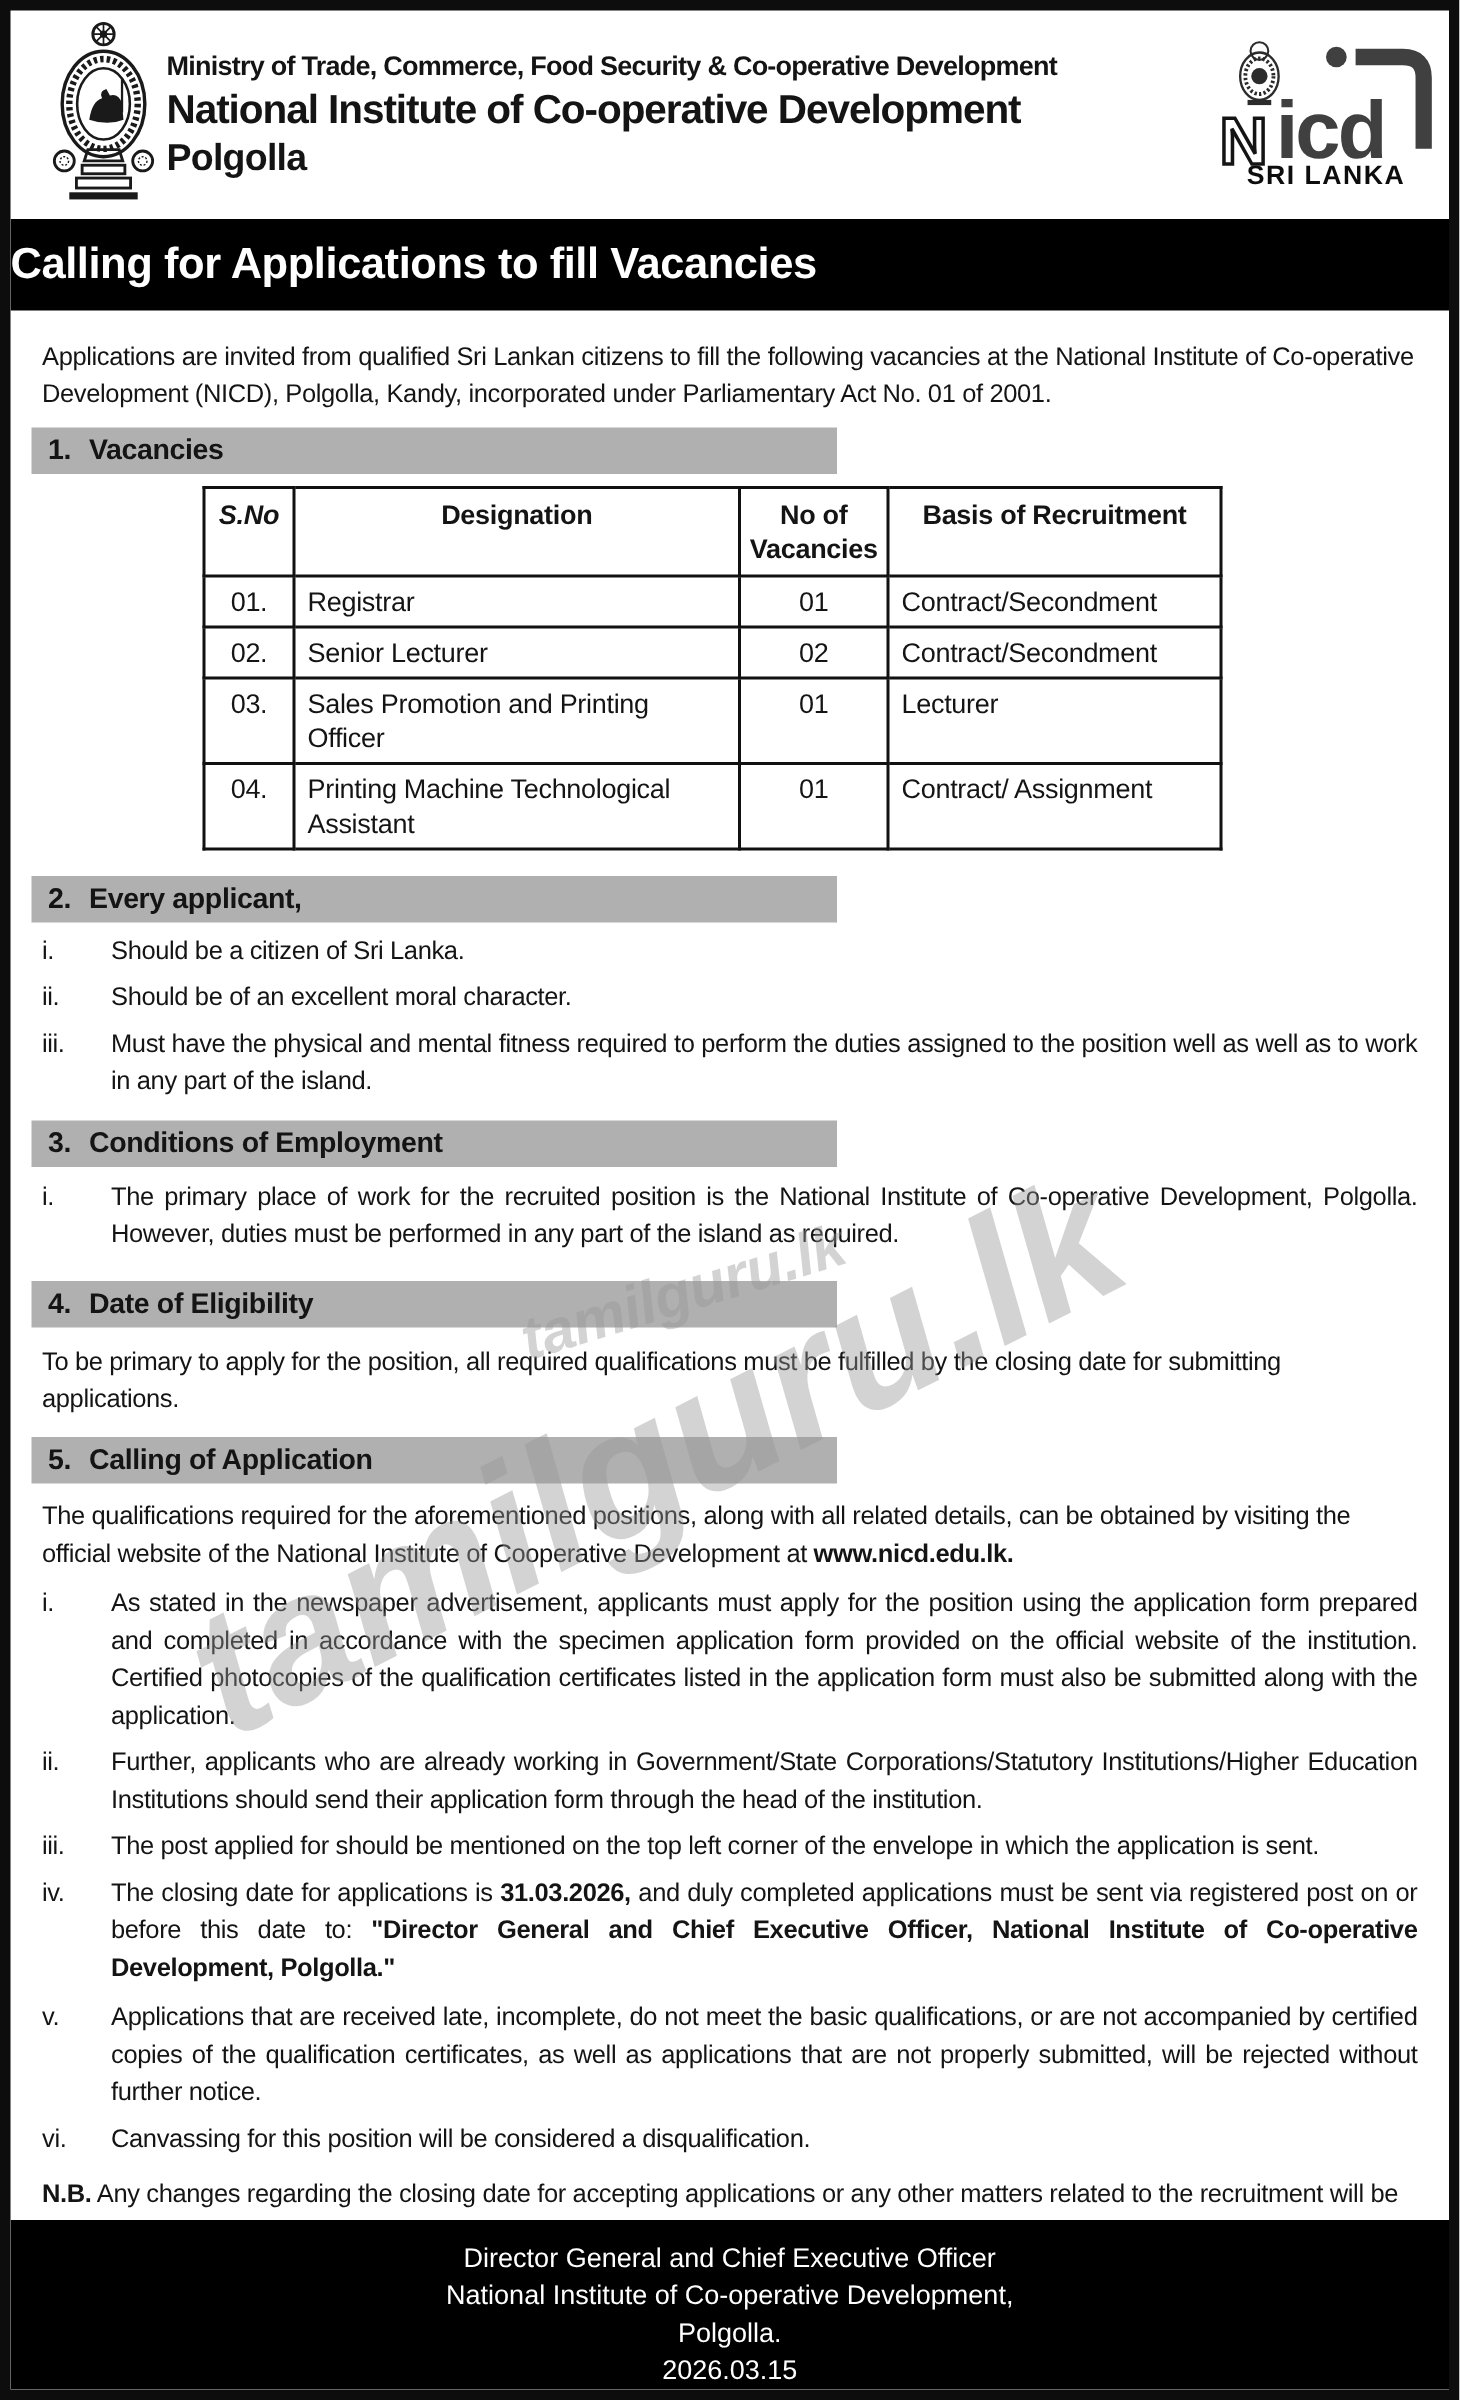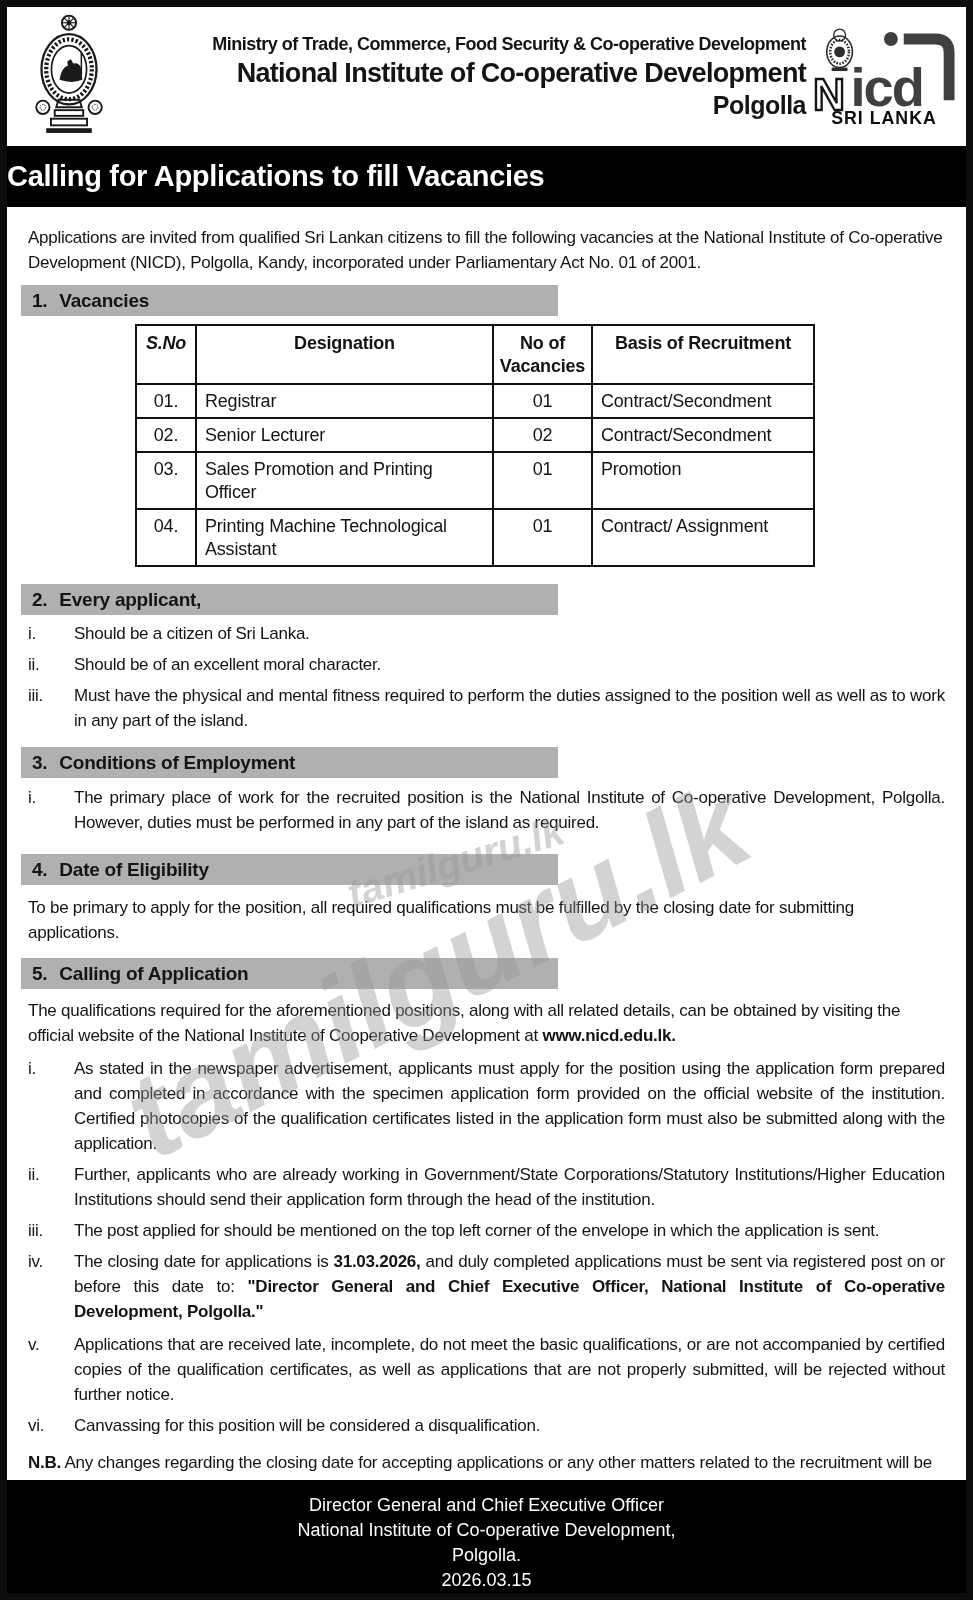--- a/index.html
+++ b/index.html
@@ -4,21 +4,21 @@
 <style>
   html,body{margin:0;padding:0;background:#fff;}
   .page{
     width:973px;height:1600px;box-sizing:border-box;position:relative;
     background:#fff;border:7px solid #0d0d0d;overflow:hidden;
     display:flex;flex-direction:column;
     font-family:"Liberation Sans",sans-serif;color:#141414;
   }
   
   .header{display:flex;align-items:center;padding:5px 8px 3px 24px;height:130px;flex:none;}
-  .header-text{flex:1;text-align:right;padding:0 4px;}
+  .header-text{flex:1;text-align:left;padding:0 4px;}
   .ministry{font-weight:bold;font-size:18px;letter-spacing:-0.5px;}
   .institute{font-weight:bold;font-size:27px;letter-spacing:-0.7px;line-height:1.25;margin-top:2px;}
   .location{font-weight:bold;font-size:25px;letter-spacing:-0.5px;line-height:1.15;}
   .emblem-box{flex:none;}
   .nicd-box{flex:none;}
   
   .banner{flex:none;background:#000;color:#fff;text-align:left;height:61px;line-height:61px;
     font-size:29px;font-weight:bold;letter-spacing:-0.3px;margin-top:1px;}
   
   .content{flex:1 1 auto;min-height:0;padding:0 21px;position:relative;font-size:17px;
@@ -135,21 +135,21 @@
       <tr>
         <td class="c">02.</td>
         <td>Senior Lecturer</td>
         <td class="c">02</td>
         <td>Contract/Secondment</td>
       </tr>
       <tr>
         <td class="c">03.</td>
         <td>Sales Promotion and Printing Officer</td>
         <td class="c">01</td>
-        <td>Promotion</td>
+        <td>Lecturer</td>
       </tr>
       <tr>
         <td class="c">04.</td>
         <td>Printing Machine Technological Assistant</td>
         <td class="c">01</td>
         <td>Contract/ Assignment</td>
       </tr>
     </tbody>
       </table>
 

